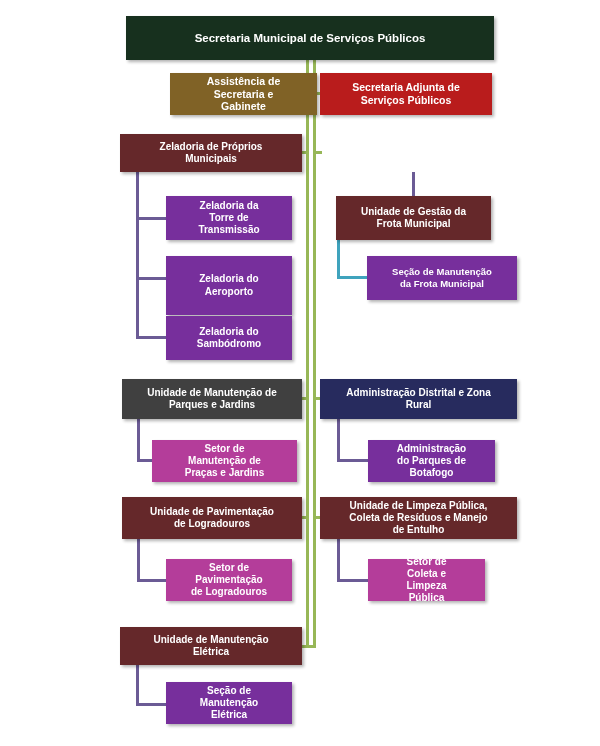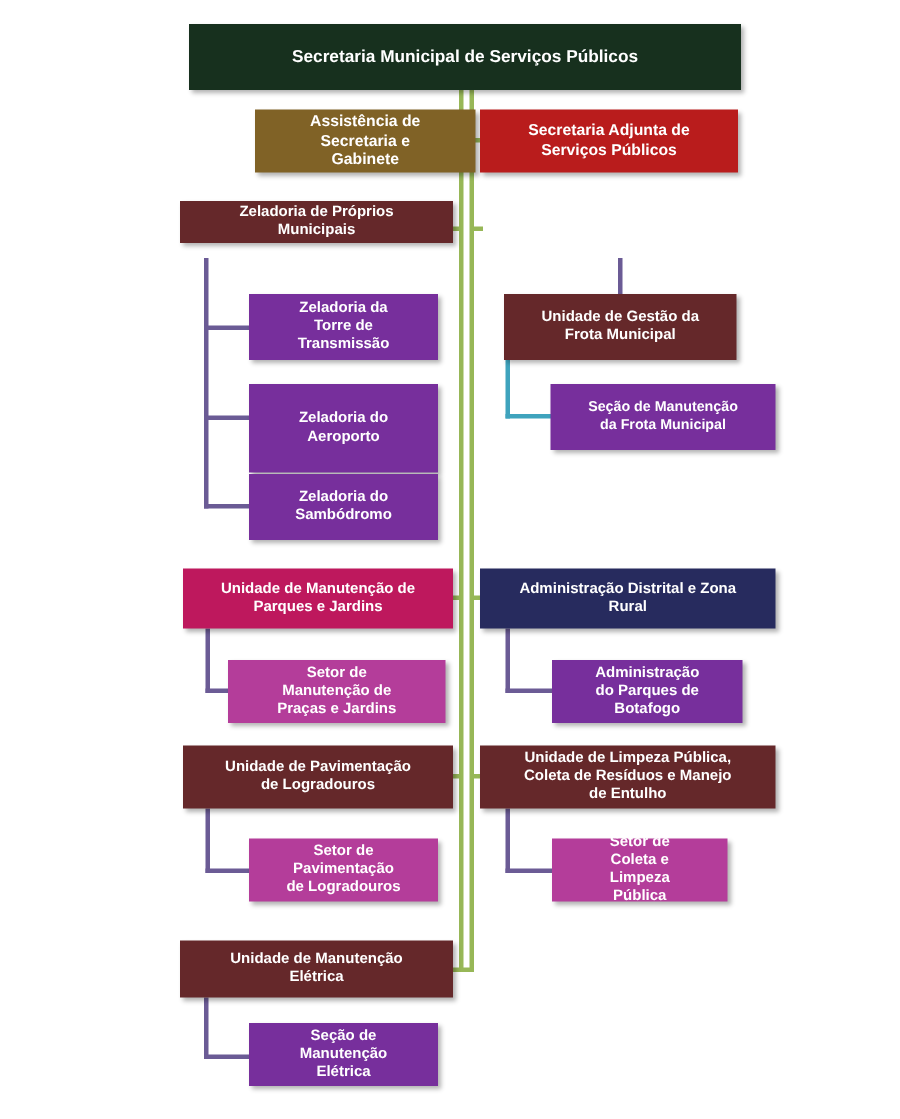--- a/index.html
+++ b/index.html
@@ -91,21 +91,21 @@
   </div>
 
   <div class="node lvl-1" style="left:154px;top:73px;width:147px;height:42px;background:#806226;margin-left:16px;">
     <span>Assistência de Secretaria e Gabinete</span>
   </div>
 
   <div class="node lvl-1" style="left:320px;top:73px;width:172px;height:42px;background:#b91c1c;">
     <span>Secretaria Adjunta de Serviços Públicos</span>
   </div>
 
-  <div class="node lvl-2" style="left:120px;top:134px;width:182px;height:28px;background:#65282a;">
+  <div class="node lvl-2" style="left:120px;top:134px;width:182px;height:38px;background:#65282a;">
     <span>Zeladoria de Próprios Municipais</span>
   </div>
 
 
   <div class="node lvl-3" style="left:166px;top:196px;width:126px;height:44px;background:#772f9c;">
     <span>Zeladoria da Torre de Transmissão</span>
   </div>
 
   <div class="node lvl-3" style="left:336px;top:196px;width:155px;height:44px;background:#65282a;">
     <span>Unidade de Gestão da Frota Municipal</span>
@@ -116,21 +116,21 @@
   </div>
 
   <div class="node lvl-4" style="left:367px;top:256px;width:150px;height:44px;background:#772f9c;">
     <span>Seção de Manutenção da Frota Municipal</span>
   </div>
 
   <div class="node lvl-3" style="left:166px;top:316px;width:126px;height:44px;background:#772f9c;">
     <span>Zeladoria do Sambódromo</span>
   </div>
 
-  <div class="node lvl-2" style="left:122px;top:379px;width:180px;height:40px;background:#be185d;justify-content:flex-end;">
+  <div class="node lvl-2" style="left:122px;top:379px;width:180px;height:40px;background:#404040;justify-content:flex-end;">
     <span>Unidade de Manutenção de Parques e Jardins</span>
   </div>
 
   <div class="node lvl-2" style="left:320px;top:379px;width:197px;height:40px;background:#272b5e;">
     <span>Administração Distrital e Zona Rural</span>
   </div>
 
   <div class="node lvl-3" style="left:152px;top:440px;width:145px;height:42px;background:#b43d9a;">
     <span>Setor de Manutenção de Praças e Jardins</span>
   </div>

